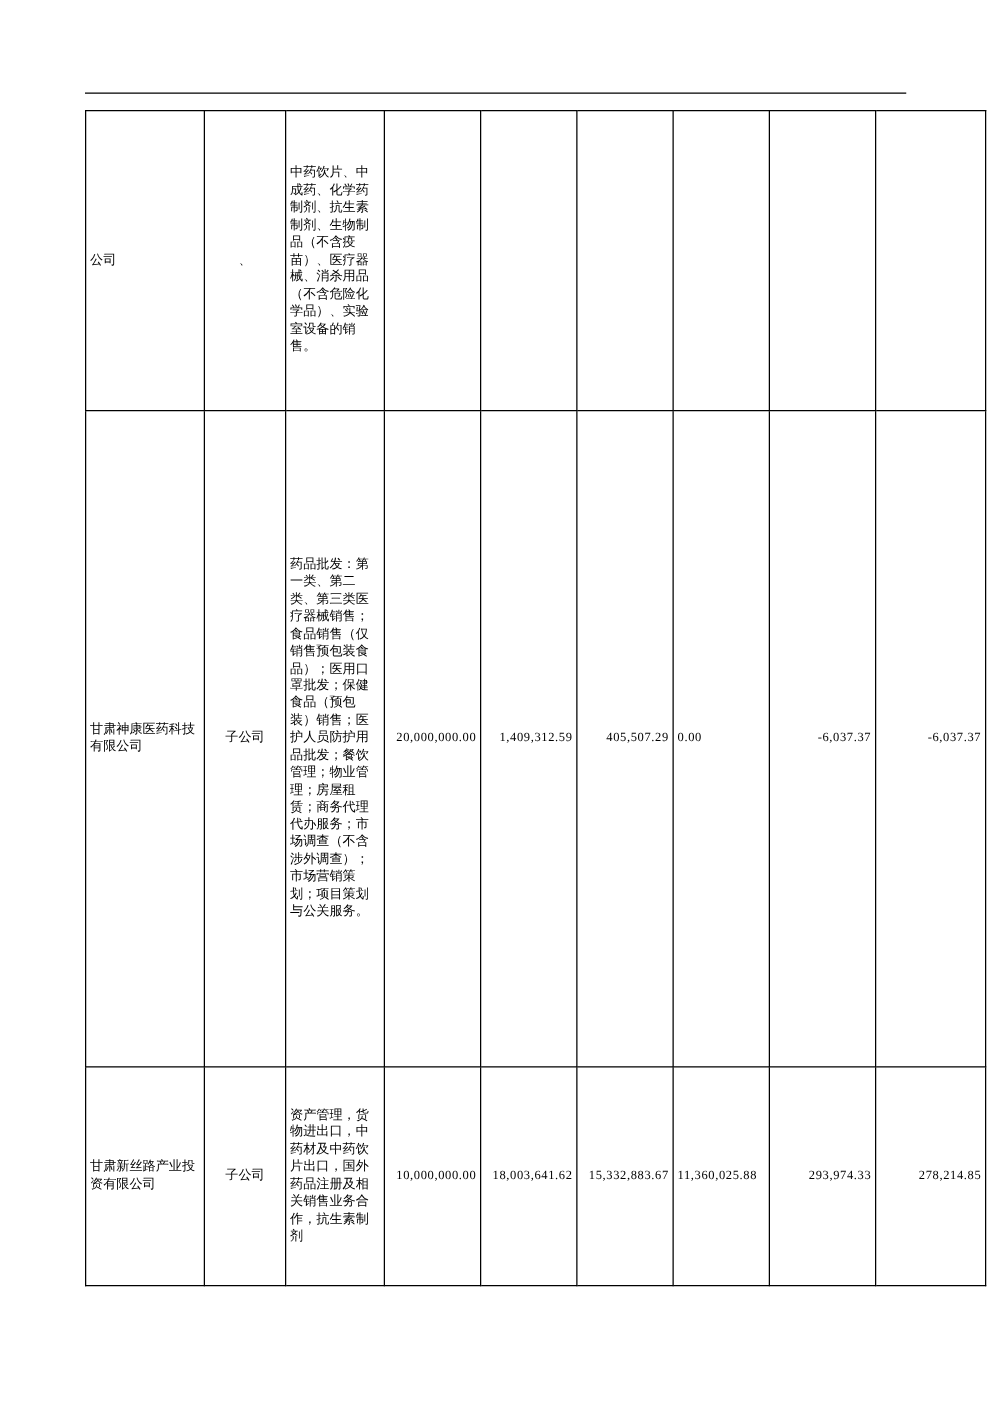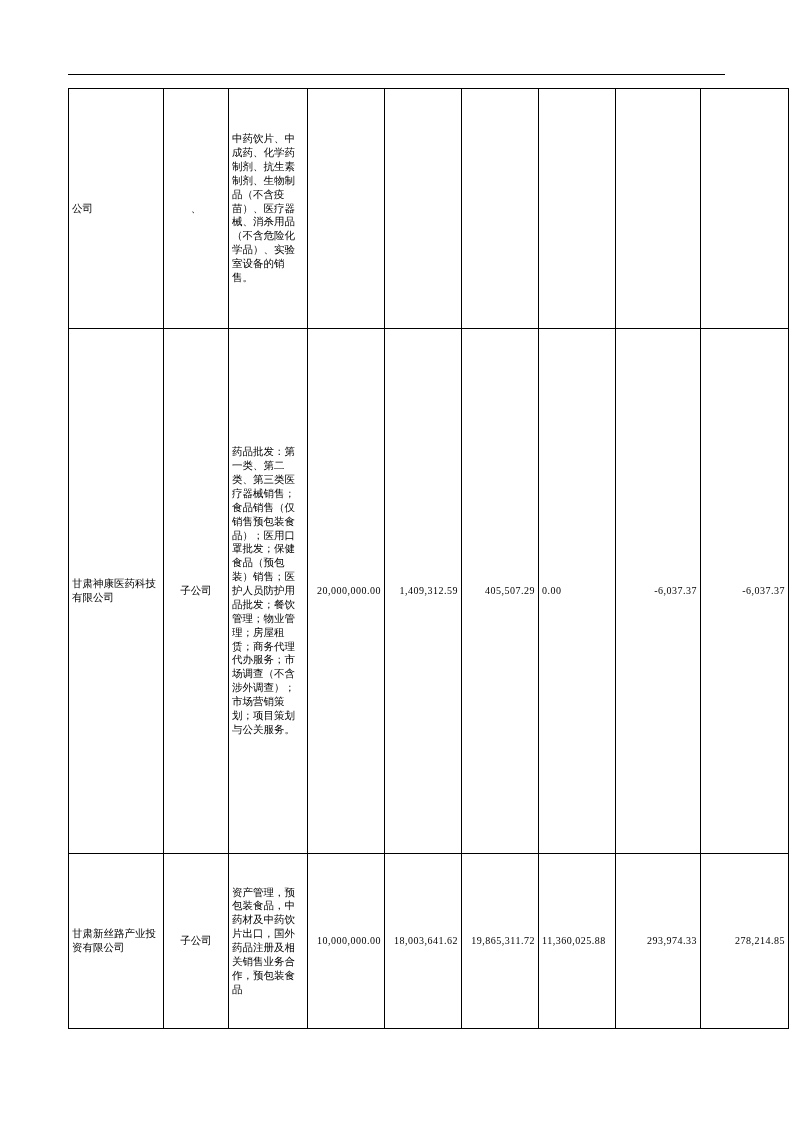--- a/index.html
+++ b/index.html
@@ -116,24 +116,24 @@
         <td class="c-asset vmid num">1,409,312.59</td>
         <td class="c-net vmid num">405,507.29</td>
         <td class="c-rev vmid num">0.00</td>
         <td class="c-op vmid num">-6,037.37</td>
         <td class="c-prof vmid num">-6,037.37</td>
       </tr>
 
       <tr style="height: 175px;">
         <td class="c-name vmid">甘肃新丝路产业投资有限公司</td>
         <td class="c-rel vmid">子公司</td>
-        <td class="c-biz vtop biz-cell">资产管理，预包装食品，中药材及中药饮片出口，国外药品注册及相关销售业务合作，预包装食品</td>
+        <td class="c-biz vtop biz-cell">资产管理，货物进出口，中药材及中药饮片出口，国外药品注册及相关销售业务合作，抗生素制剂</td>
         <td class="c-cap vmid num">10,000,000.00</td>
         <td class="c-asset vmid num">18,003,641.62</td>
-        <td class="c-net vmid num">19,865,311.72</td>
+        <td class="c-net vmid num">15,332,883.67</td>
         <td class="c-rev vmid num">11,360,025.88</td>
         <td class="c-op vmid num">293,974.33</td>
         <td class="c-prof vmid num">278,214.85</td>
       </tr>
     </tbody>
   </table>
 
 
 </div>
 

